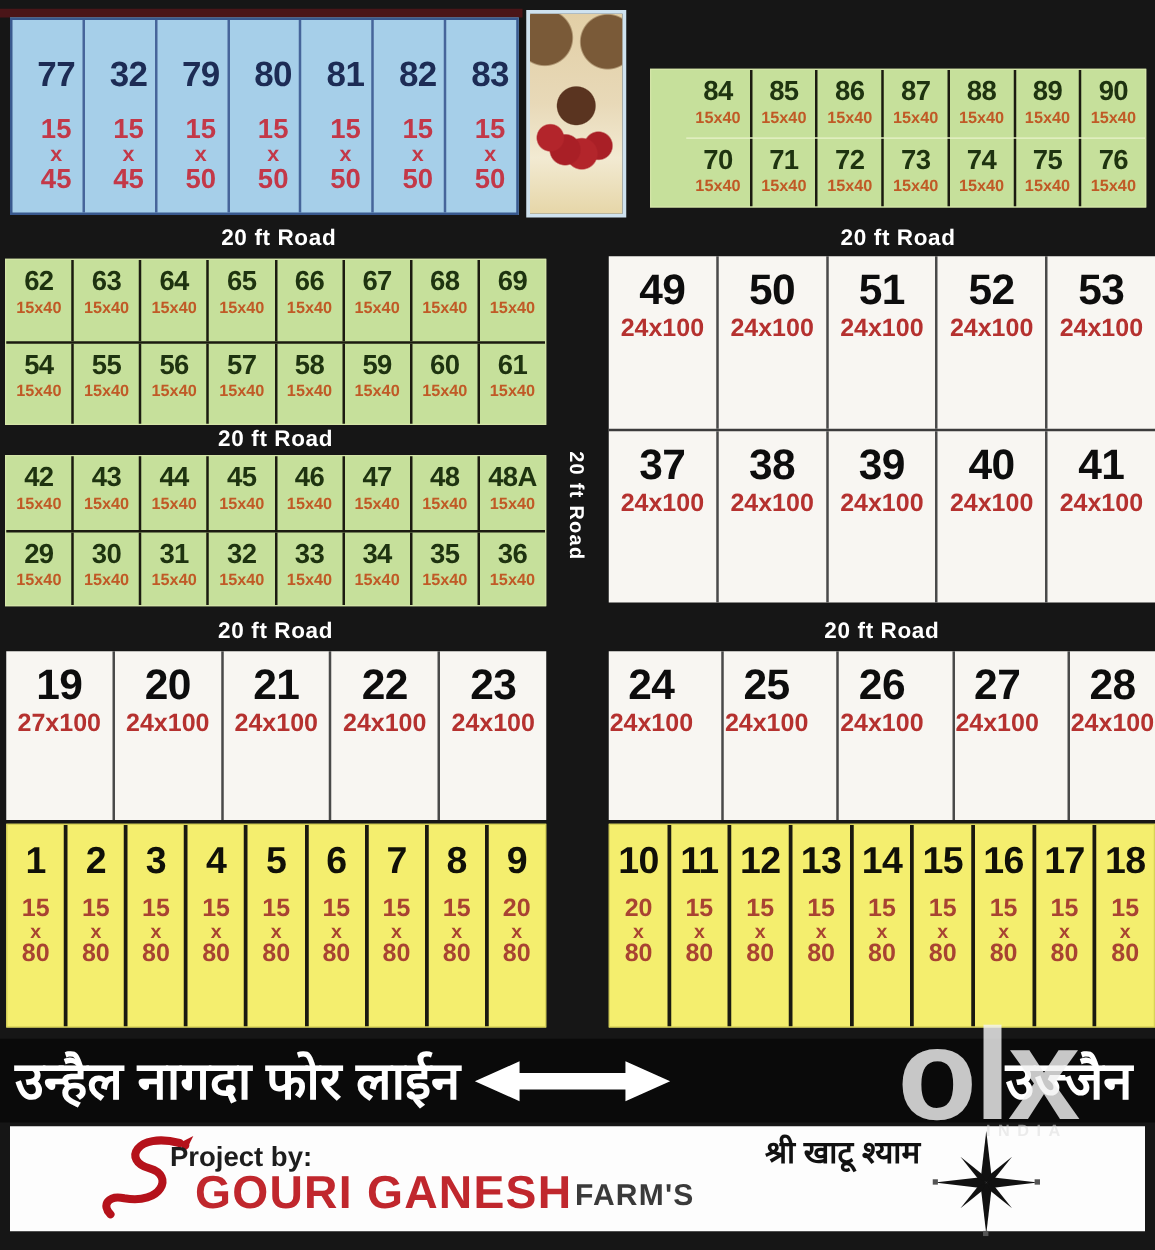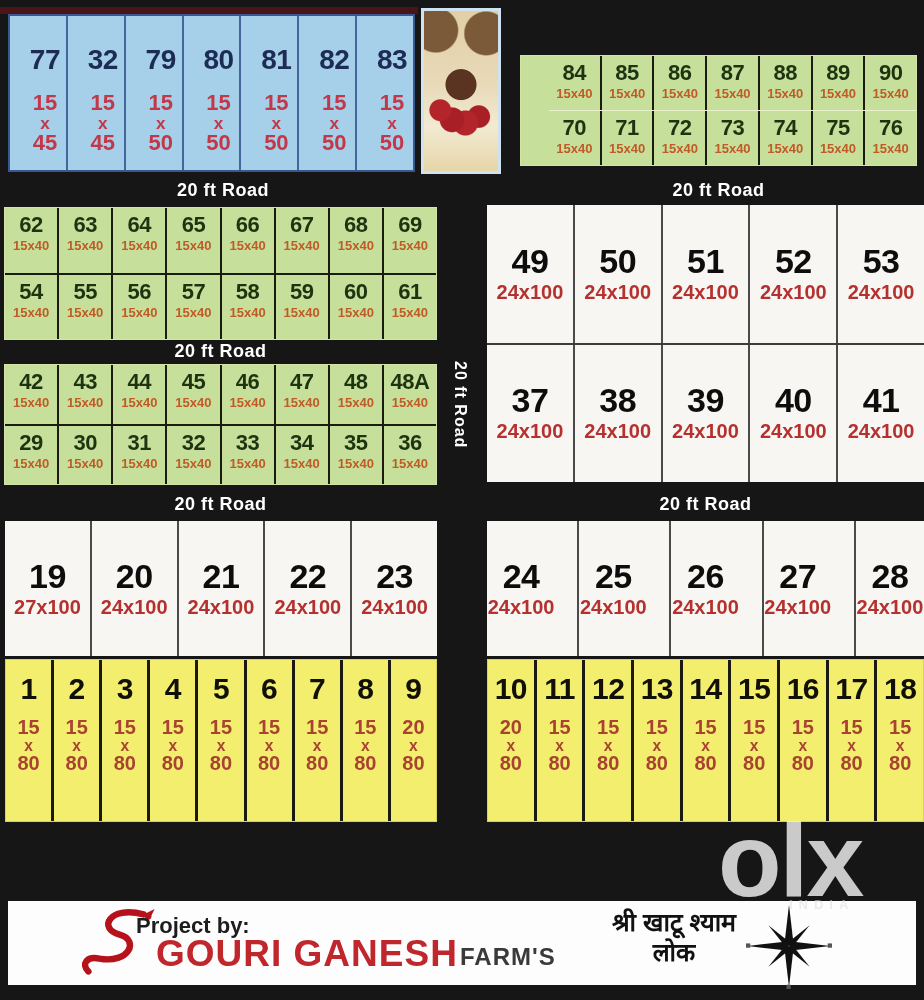--- a/index.html
+++ b/index.html
@@ -29,21 +29,21 @@
   .sec-green .prow+.prow{border-top:2px solid #1b1b10;}
   .sec-green.light-divider .prow+.prow{border-top:1px solid #e9f2cc;}
   .sec-green .plot{padding-top:5px;}
   .sec-green .plot+.plot{border-left:2px solid #1b1b10;}
   .sec-green .pnum{font-size:22px;color:#1e3310;line-height:1.1;}
   .sec-green .psize{font-size:13px;color:#c05a26;margin-top:1px;}
 
   
   .sec-white{background:#f8f6f2;}
   .sec-white .prow+.prow{border-top:2px solid #3c3c3c;}
-  .sec-white .plot{justify-content:center;padding:8px 0 10px 0;}
+  .sec-white .plot{justify-content:flex-start;padding:8px 0 10px 0;}
   .sec-white .plot+.plot{border-left:2px solid #4a4a4a;}
   .sec-white .pnum{font-size:34px;color:#0d0d0d;}
   .sec-white .psize{font-size:20px;color:#b5312f;}
 
   
   .sec-yellow{background:#f4ee6e;border:1px solid #d8d258;}
   .sec-yellow .plot{padding-top:12px;}
   .sec-yellow .plot+.plot{border-left:3px solid #1a1a10;}
   .sec-yellow .pnum{font-size:30px;color:#101008;}
   .sec-yellow .psize{font-size:20px;color:#a84332;margin-top:12px;}
@@ -621,35 +621,43 @@
       <div class="plot">
         <div class="pnum">18</div>
         <div class="psize">
           <div>15</div>
           <div>x</div>
           <div>80</div>
         </div>
       </div>
     </div>
 
+  <div class="banner">
+    <span class="hin">उन्हैल नागदा फोर लाईन</span>
+    <span class="arrow">
+      <svg width="160" height="38" viewBox="0 0 170 40">
+        <path d="M2 20 L40 3 L40 13 L130 13 L130 3 L168 20 L130 37 L130 27 L40 27 L40 37 Z" fill="#ffffff"></path>
+      </svg>
+    </span>
+    <span class="hin right">उज्जैन</span>
+  </div>
 
   <div class="footer">
     <span class="logo">
       <svg width="92" height="70" viewBox="0 0 100 76">
         <path d="M80 8 C42 -2 30 24 54 30 C76 36 64 62 32 56 C18 53 12 62 20 70" stroke="#b5121b" stroke-width="7" fill="none" stroke-linecap="round"></path>
         <circle cx="85" cy="10" r="3.5" fill="#b5121b"></circle>
         <path d="M80 8 L92 2 L86 14 Z" fill="#b5121b"></path>
       </svg>
     </span>
     <div class="project-by">Project by:</div>
     <div class="developer">GOURI GANESH</div>
     <div class="farms">FARM'S</div>
     <div class="temple">
       <div>श्री खाटू श्याम</div>
-      <div>लोक</div>
     </div>
     <span class="compass">
       <svg width="86" height="86" viewBox="0 0 100 100">
         <polygon points="50,2 55,45 50,50 45,45" fill="#111"></polygon>
         <polygon points="50,98 55,55 50,50 45,55" fill="#111"></polygon>
         <polygon points="2,50 45,45 50,50 45,55" fill="#111"></polygon>
         <polygon points="98,50 55,45 50,50 55,55" fill="#111"></polygon>
         <polygon points="26,26 46,42 50,50 42,46" fill="#111"></polygon>
         <polygon points="74,26 58,46 50,50 54,42" fill="#111"></polygon>
         <polygon points="26,74 42,54 50,50 46,58" fill="#111"></polygon>

